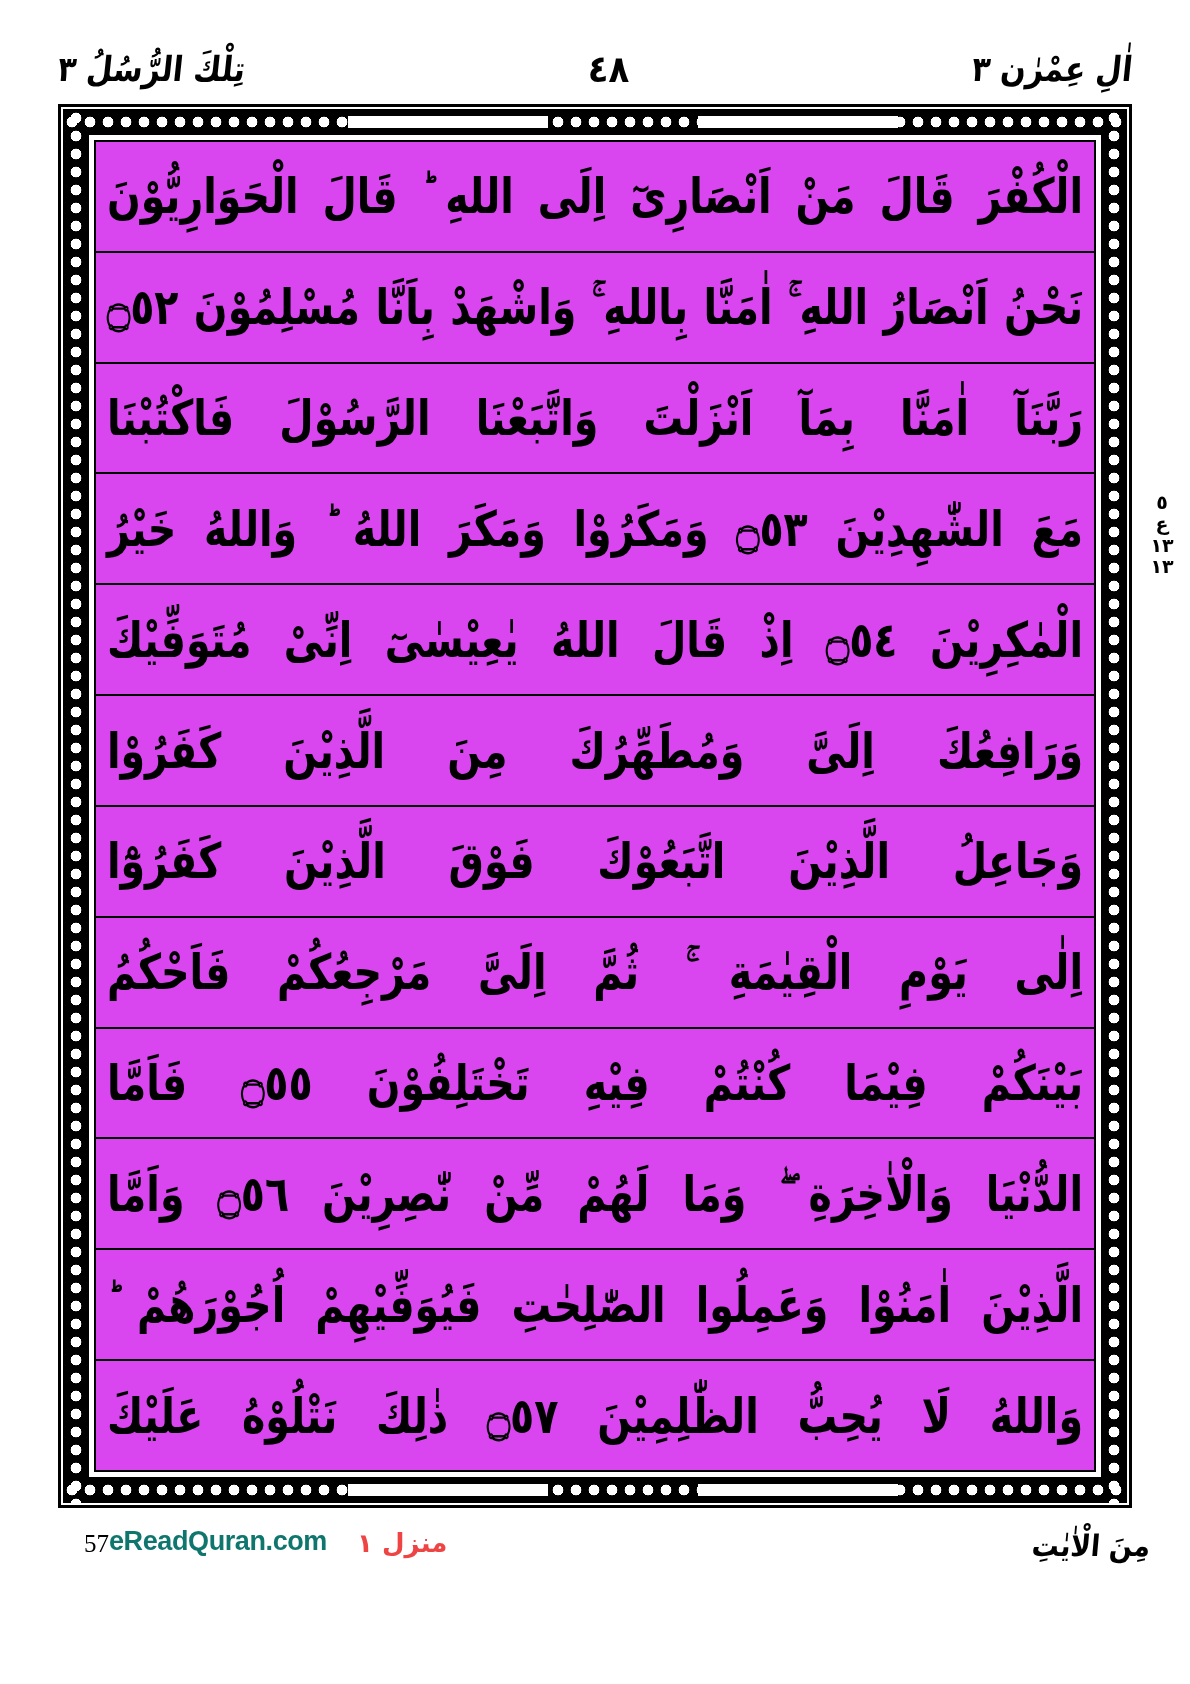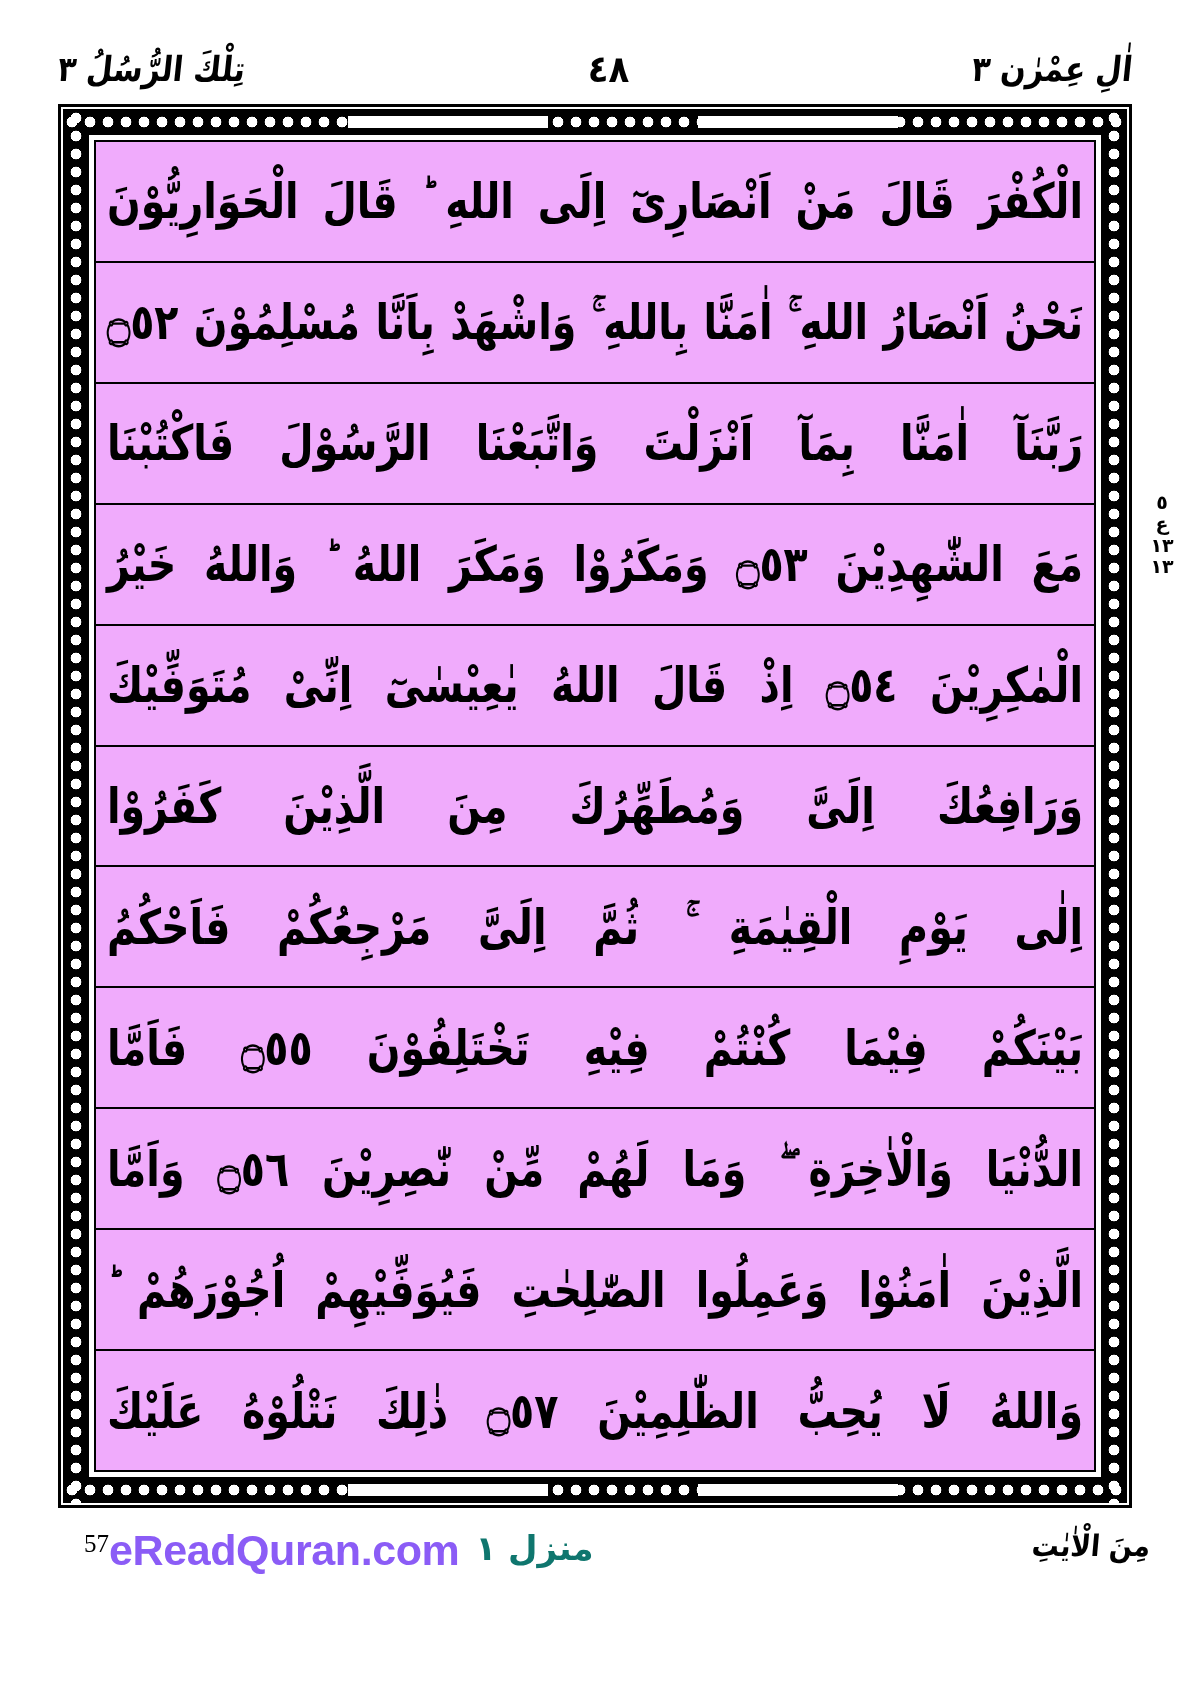--- a/index.html
+++ b/index.html
@@ -113,21 +113,21 @@
 
   
   .text-area {
     position: absolute;
     top: 36px;
     left: 36px;
     right: 36px;
     bottom: 36px;
     border: 2px solid #000;
     box-sizing: border-box;
-    background: #f0abfc;
+    background: #d946ef;
     display: flex;
     flex-direction: column;
   }
 
   
   .ayah-line {
     flex: 1 1 0;
     border-bottom: 2px solid #000;
     display: flex;
     align-items: center;
@@ -188,33 +188,33 @@
     font-size: 27px;
     color: #000;
     font-weight: 600;
     white-space: nowrap;
     transform: skewX(-5deg) scaleY(1.1);
     font-family: "DejaVu Sans", sans-serif;
     margin-top: 16px;
   }
   .ftr-spacer { flex: 1 1 auto; }
   .ftr-manzil {
-    font-size: 34px;
-    color: #0f766e;
+    font-size: 26px;
+    color: #ef4444;
     font-weight: 600;
     white-space: nowrap;
     font-family: "DejaVu Sans", sans-serif;
     margin-top: 14px;
-    margin-left: 16px;
+    margin-left: 30px;
   }
   .ftr-brand {
     direction: ltr;
-    font-size: 43px;
+    font-size: 27px;
     font-weight: 700;
-    color: #8b5cf6;
+    color: #0f766e;
     white-space: nowrap;
     font-family: "Liberation Sans", sans-serif;
     letter-spacing: -0.4px;
     margin-top: 12px;
   }
   .ftr-pageno {
     direction: ltr;
     font-size: 25px;
     color: #000;
     font-family: "Liberation Serif", serif;
@@ -263,20 +263,23 @@
         <span class="ayah-text">رَبَّنَآ اٰمَنَّا بِمَآ اَنْزَلْتَ وَاتَّبَعْنَا الرَّسُوْلَ فَاكْتُبْنَا</span>
       </div>
       <div class="ayah-line">
         <span class="ayah-text">مَعَ الشّٰهِدِيْنَ ۝٥٣ وَمَكَرُوْا وَمَكَرَ اللهُ ؕ وَاللهُ خَيْرُ</span>
       </div>
       <div class="ayah-line">
         <span class="ayah-text">الْمٰكِرِيْنَ ۝٥٤ اِذْ قَالَ اللهُ يٰعِيْسٰىٓ اِنِّىْ مُتَوَفِّيْكَ</span>
       </div>
       <div class="ayah-line">
         <span class="ayah-text">وَرَافِعُكَ اِلَىَّ وَمُطَهِّرُكَ مِنَ الَّذِيْنَ كَفَرُوْا</span>
+      </div>
+      <div class="ayah-line">
+        <span class="ayah-text">وَجَاعِلُ الَّذِيْنَ اتَّبَعُوْكَ فَوْقَ الَّذِيْنَ كَفَرُوْٓا</span>
       </div>
       <div class="ayah-line">
         <span class="ayah-text">اِلٰى يَوْمِ الْقِيٰمَةِ ۚ ثُمَّ اِلَىَّ مَرْجِعُكُمْ فَاَحْكُمُ</span>
       </div>
       <div class="ayah-line">
         <span class="ayah-text">بَيْنَكُمْ فِيْمَا كُنْتُمْ فِيْهِ تَخْتَلِفُوْنَ ۝٥٥ فَاَمَّا</span>
       </div>
       <div class="ayah-line">
         <span class="ayah-text">الدُّنْيَا وَالْاٰخِرَةِ ۖ وَمَا لَهُمْ مِّنْ نّٰصِرِيْنَ ۝٥٦ وَاَمَّا</span>
       </div>

